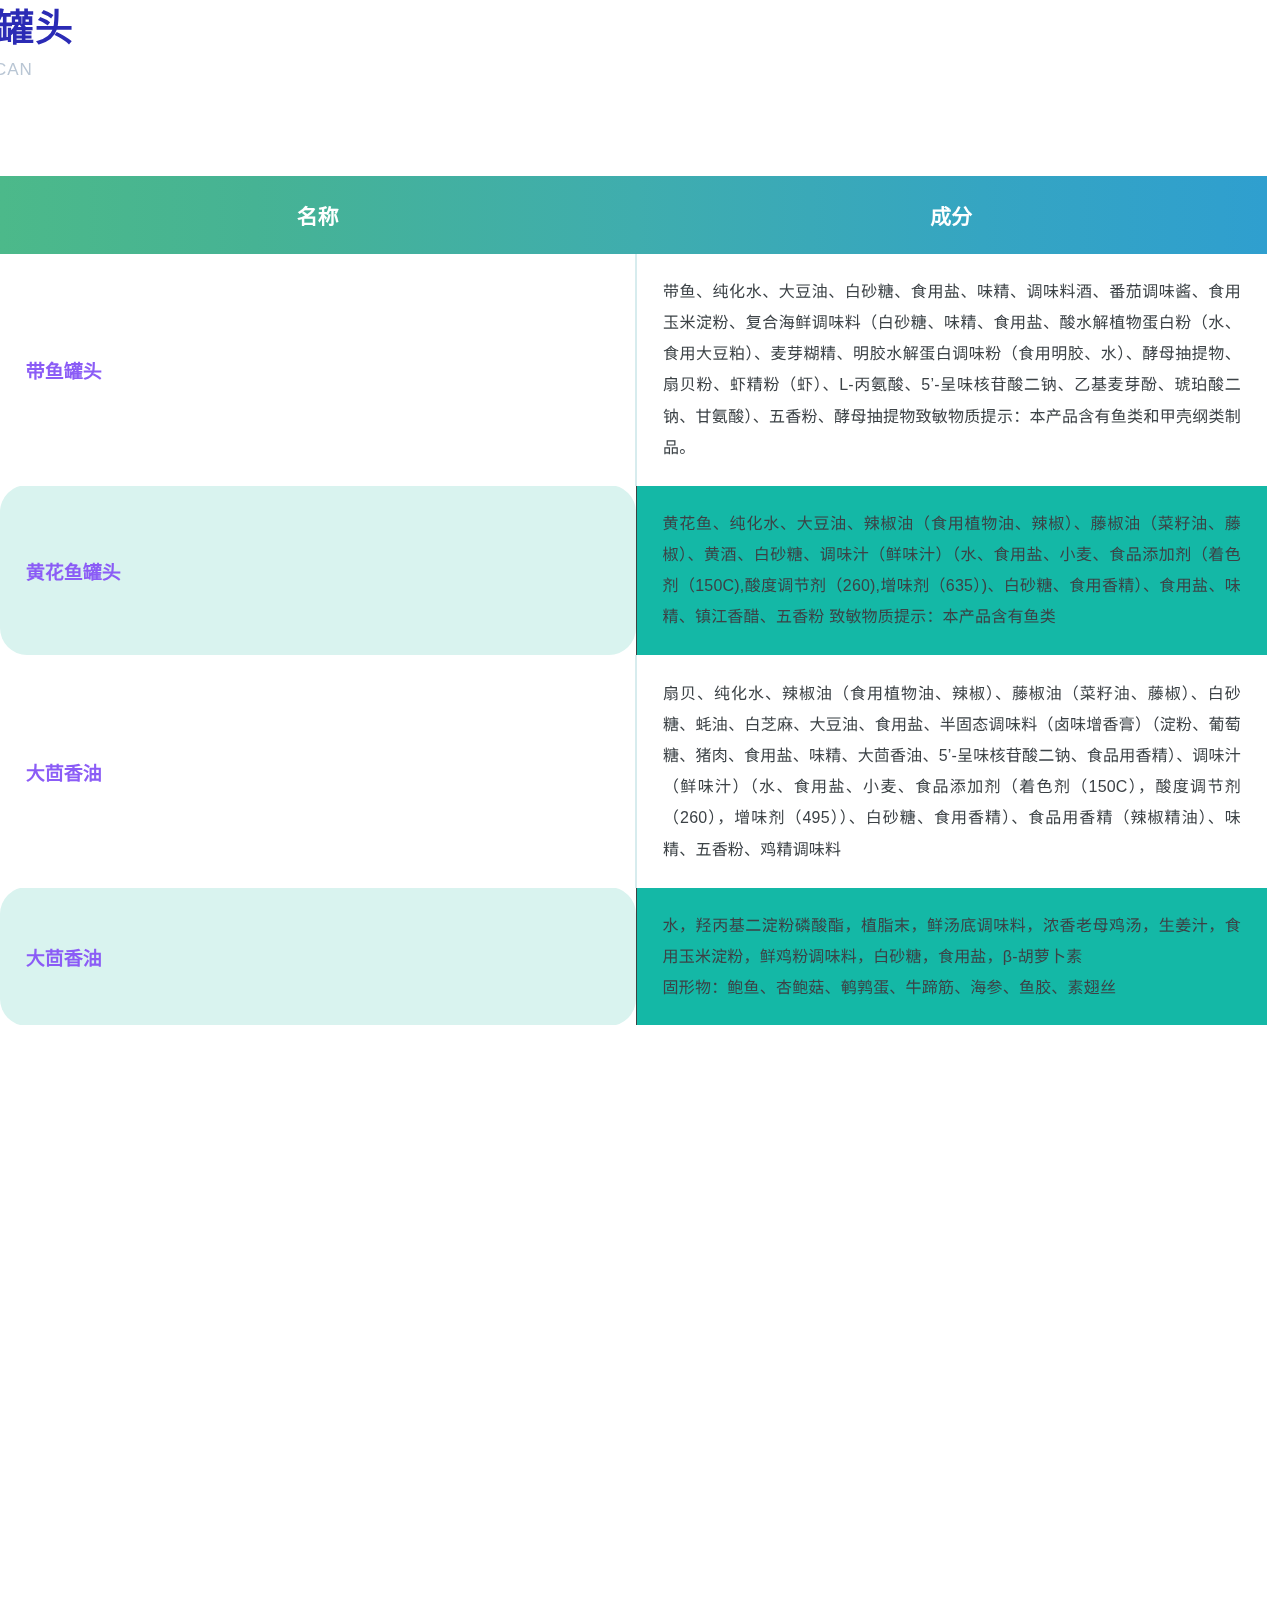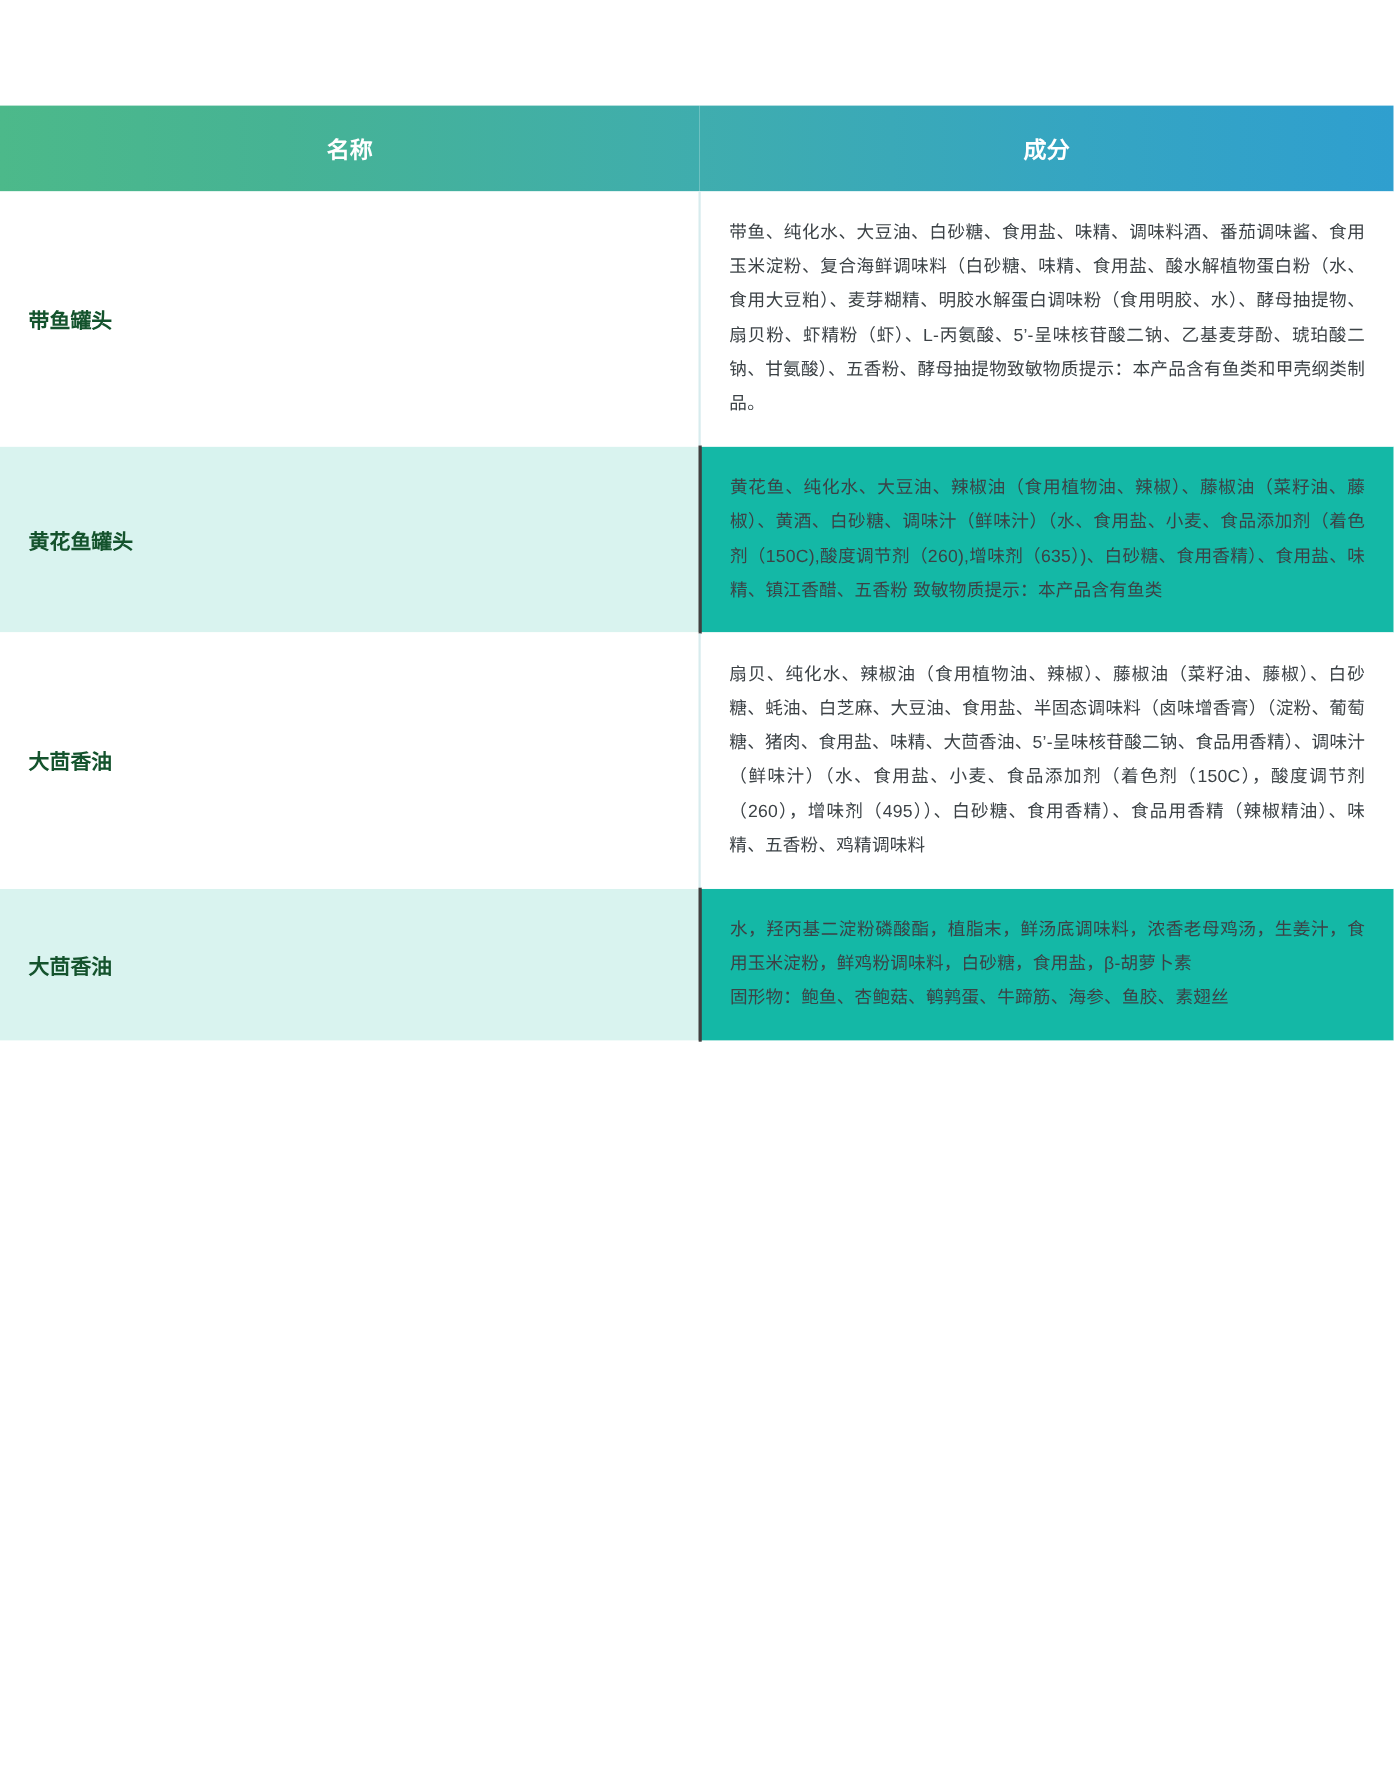--- a/index.html
+++ b/index.html
@@ -79,46 +79,51 @@
     box-sizing: border-box;
   }
   tbody tr.row-odd td { background: #ffffff; }
   tbody tr.row-even td { background: #14b8a6; }
   tbody tr.row-even td.cell-name { background: #d9f3ef; }
   tbody tr.row-odd td.cell-name { background: #ffffff; }
 
   td.cell-name {
     font-size: 19px;
     font-weight: bold;
-    color: #14532d;
+    color: #8b5cf6;
     text-align: left;
     padding-left: 30px;
     border-right: 2px solid #e9e9e9;
+    border-radius: 27px;
   }
   tbody tr.row-odd td.cell-name { border-right: 2px solid #d7ecee; }
-  tbody tr.row-even td.cell-name { border-right: 3px solid #404040; }
+  tbody tr.row-even td.cell-name { border-right: 1px solid #404040; }
 
   td.cell-comp {
     font-size: 16px;
     line-height: 1.95;
     color: #3c4246;
     text-align: justify;
     padding-left: 28px;
     padding-right: 32px;
     letter-spacing: 0.2px;
   }
   td.cell-comp .line { display: block; }
   tbody tr td { border-top: 1px solid #f0f0f0; }
   tbody tr:first-child td { border-top: none; }
 </style>
 </head>
 <body>
 
 <div class="page">
 
+  <div class="page-header">
+    <h1 class="page-title">罐头</h1>
+    <div class="page-subtitle">CAN</div>
+  </div>
 
   <div class="spacer"></div>
 
   <table class="ingredients">
     <colgroup>
       <col class="col-name">
       <col class="col-comp">
     </colgroup>
     <thead>
       <tr>

